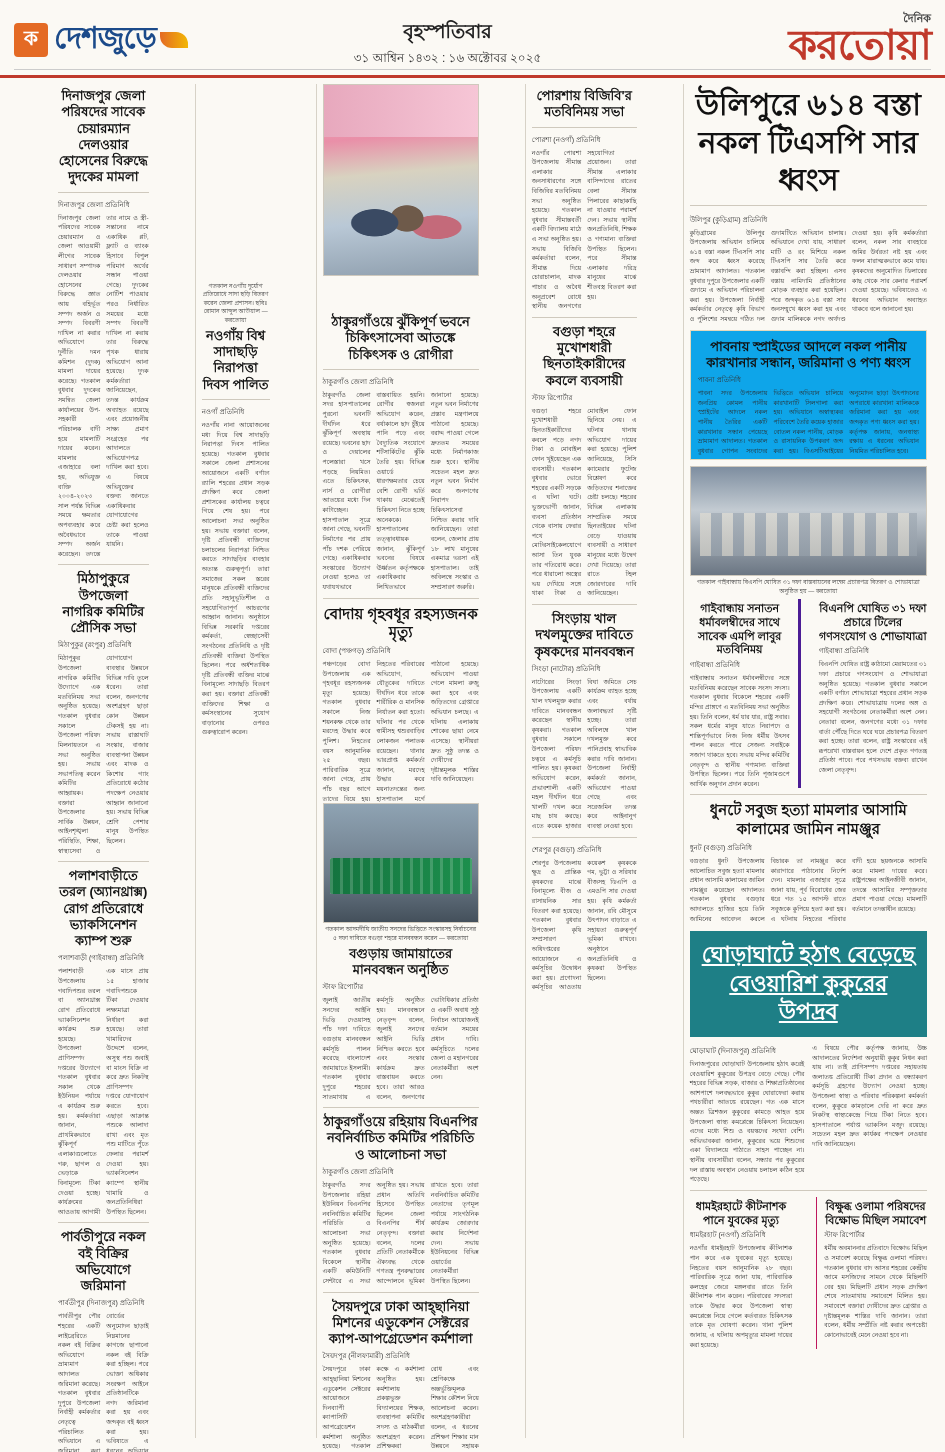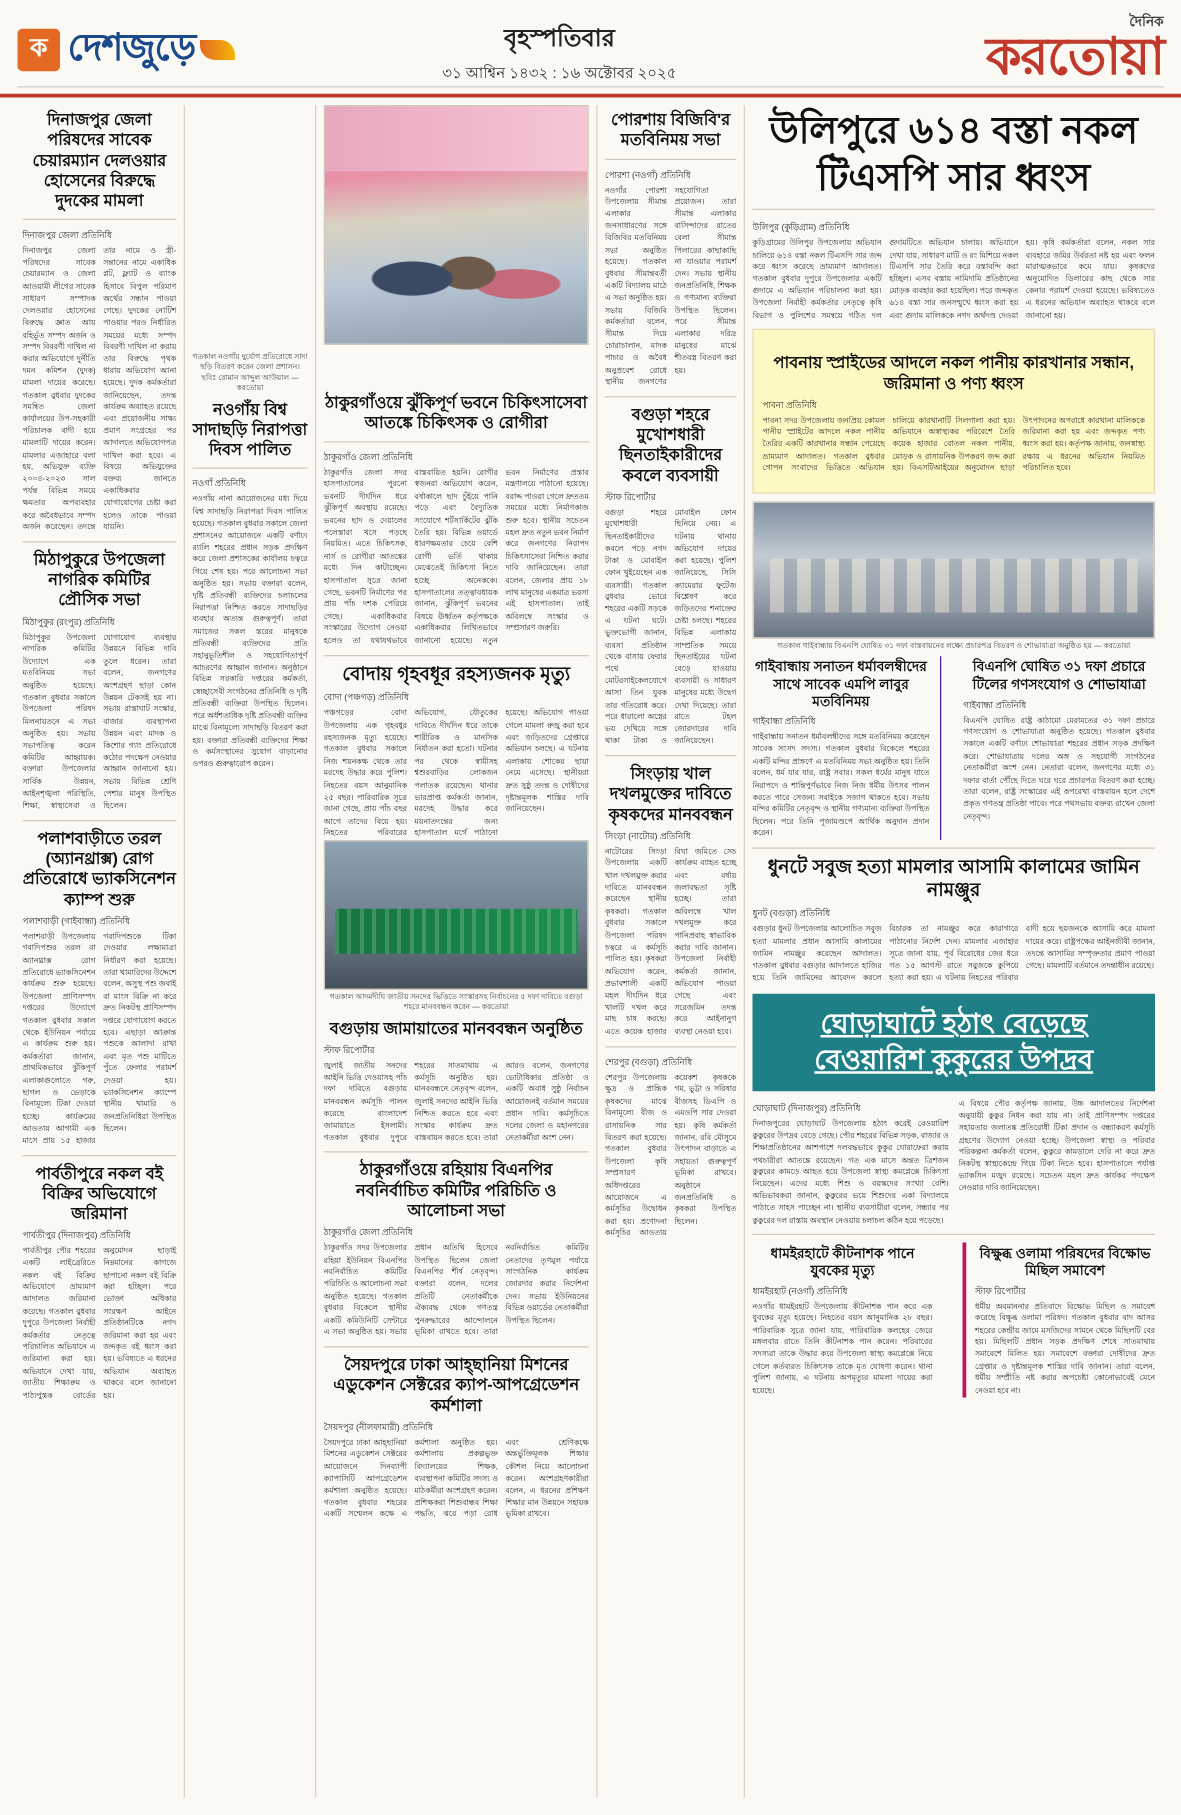--- a/index.html
+++ b/index.html
@@ -16,21 +16,21 @@
   .logo-swoosh{width:28px;height:16px;background:linear-gradient(90deg,#e46a24,#f2b705);
                border-radius:0 12px 0 12px;margin-left:-2px;}
   .mast-center{flex:1;text-align:center;font-size:12px;color:#333;line-height:1.7;padding-top:6px;}
   .mast-center .day{font-size:19px;font-weight:bold;color:#222;}
   .mast-right{width:300px;text-align:right;}
   .mast-right .small{font-size:11px;color:#444;display:block;line-height:1;margin-bottom:1px;font-weight:bold;}
   .mast-right .brand{font-size:41px;font-weight:bold;color:#c0392b;letter-spacing:-1px;line-height:1;}
   .mast-rule{position:absolute;left:14px;right:14px;bottom:5px;height:1px;background:#ccc;}
   
   .grid{display:flex;gap:0;padding:6px 12px 10px 12px;box-sizing:border-box;height:1370px;}
-  .col{box-sizing:border-box;padding:0 6px;}
+  .col{box-sizing:border-box;padding:0 6px;margin-left:40px;}
   .col + .col{border-left:1px solid #d7d2c7;}
   .c1{width:135px;} .c2{width:105px;} .c3{width:225px;} .c4{width:118px;} .c5{width:335px;}
   
   .hl{font-weight:bold;color:#111;text-align:center;line-height:1.25;}
   .hl.s1{font-size:15px;margin:4px 0 3px;}
   .hl.s2{font-size:13px;margin:4px 0 3px;}
   .hl.s3{font-size:11px;margin:3px 0 2px;}
   .byline{font-size:7px;color:#333;margin:2px 0;}
   .body{font-size:6.2px;line-height:1.55;color:#2b2b2b;text-align:justify;
         -webkit-hyphens:auto;hyphens:auto;}
@@ -51,21 +51,21 @@
   .ph-c:after{content:"";position:absolute;left:4%;right:4%;top:42%;height:40%;
               background:repeating-linear-gradient(90deg,#e5e0d4 0 11px,#9aa4ae 11px 22px);opacity:.6;}
   
   .ph-banner{height:118px;background:linear-gradient(180deg,#8fa3b3,#6c7b89 60%,#44505b);}
   .ph-banner .band{position:absolute;left:4%;right:4%;top:46%;height:30%;
                    background:linear-gradient(90deg,#14743f,#1d8f4d);border-radius:2px;}
   .ph-banner .band:after{content:"";position:absolute;inset:0;
                    background:repeating-linear-gradient(90deg,rgba(255,255,255,.18) 0 3px,transparent 3px 10px);}
   
   .mega{font-size:30px;font-weight:bold;color:#111;text-align:center;line-height:1.25;margin:2px 0 6px;}
-  .tint{background:#fef9c3;border:1px solid #e3d9bd;padding:14px 7px;margin:6px 0;}
+  .tint{background:#0ea5e9;border:1px solid #e3d9bd;padding:4px 7px;margin:6px 0;}
   .tint .hl{color:#111;}
   .teal{background:#1e7f86;color:#fff;padding:10px 8px;margin:8px 0 6px;}
   .teal .t1{font-size:22px;font-weight:bold;text-align:center;line-height:1.3;text-decoration:underline;}
 </style>
 </head>
 <body>
 
 <div class="page">
 
   <div class="masthead">
@@ -190,21 +190,21 @@
 
       <div class="photo ph-c"></div>
       <div class="cap">গতকাল গাইবান্ধায় বিএনপি ঘোষিত ৩১ দফা বাস্তবায়নের লক্ষ্যে প্রচারপত্র বিতরণ ও শোভাযাত্রা অনুষ্ঠিত হয় — করতোয়া</div>
 
       <div style="display:flex;gap:8px;">
         <div style="width:48%;">
           <div class="hl s3">গাইবান্ধায় সনাতন ধর্মাবলম্বীদের সাথে সাবেক এমপি লাবুর মতবিনিময়</div>
           <div class="byline">গাইবান্ধা প্রতিনিধি</div>
           <div class="body">গাইবান্ধায় সনাতন ধর্মাবলম্বীদের সঙ্গে মতবিনিময় করেছেন সাবেক সংসদ সদস্য। গতকাল বুধবার বিকেলে শহরের একটি মন্দির প্রাঙ্গণে এ মতবিনিময় সভা অনুষ্ঠিত হয়। তিনি বলেন, ধর্ম যার যার, রাষ্ট্র সবার। সকল ধর্মের মানুষ যাতে নিরাপদে ও শান্তিপূর্ণভাবে নিজ নিজ ধর্মীয় উৎসব পালন করতে পারে সেজন্য সবাইকে সজাগ থাকতে হবে। সভায় মন্দির কমিটির নেতৃবৃন্দ ও স্থানীয় গণ্যমান্য ব্যক্তিরা উপস্থিত ছিলেন। পরে তিনি পূজামণ্ডপে আর্থিক অনুদান প্রদান করেন।</div>
         </div>
-        <div style="width:52%;border-left:1px solid #4c1d95;padding-left:18px;">
+        <div style="width:52%;border-left:3px solid #4c1d95;padding-left:18px;">
           <div class="hl s3">বিএনপি ঘোষিত ৩১ দফা প্রচারে টিলের গণসংযোগ ও শোভাযাত্রা</div>
           <div class="byline">গাইবান্ধা প্রতিনিধি</div>
           <div class="body">বিএনপি ঘোষিত রাষ্ট্র কাঠামো মেরামতের ৩১ দফা প্রচারে গণসংযোগ ও শোভাযাত্রা অনুষ্ঠিত হয়েছে। গতকাল বুধবার সকালে একটি বর্ণাঢ্য শোভাযাত্রা শহরের প্রধান সড়ক প্রদক্ষিণ করে। শোভাযাত্রায় দলের অঙ্গ ও সহযোগী সংগঠনের নেতাকর্মীরা অংশ নেন। নেতারা বলেন, জনগণের মধ্যে ৩১ দফার বার্তা পৌঁছে দিতে ঘরে ঘরে প্রচারপত্র বিতরণ করা হচ্ছে। তারা বলেন, রাষ্ট্র সংস্কারের এই রূপরেখা বাস্তবায়ন হলে দেশে প্রকৃত গণতন্ত্র প্রতিষ্ঠা পাবে। পরে পথসভায় বক্তব্য রাখেন জেলা নেতৃবৃন্দ।</div>
         </div>
       </div>
 
       <div class="rule"></div>
       <div class="hl s1">ধুনটে সবুজ হত্যা মামলার আসামি কালামের জামিন নামঞ্জুর</div>
       <div class="byline">ধুনট (বগুড়া) প্রতিনিধি</div>
       <div class="body three">বগুড়ার ধুনট উপজেলায় আলোচিত সবুজ হত্যা মামলার প্রধান আসামি কালামের জামিন নামঞ্জুর করেছেন আদালত। গতকাল বুধবার বগুড়ার আদালতে হাজির হয়ে তিনি জামিনের আবেদন করলে বিচারক তা নামঞ্জুর করে কারাগারে পাঠানোর নির্দেশ দেন। মামলার এজাহার সূত্রে জানা যায়, পূর্ব বিরোধের জের ধরে গত ১৫ আগস্ট রাতে সবুজকে কুপিয়ে হত্যা করা হয়। এ ঘটনায় নিহতের পরিবার বাদী হয়ে ছয়জনকে আসামি করে মামলা দায়ের করে। রাষ্ট্রপক্ষের আইনজীবী জানান, তদন্তে আসামির সম্পৃক্ততার প্রমাণ পাওয়া গেছে। মামলাটি বর্তমানে তদন্তাধীন রয়েছে।</div>
@@ -222,21 +222,21 @@
         </div>
       </div>
 
       <div class="rule"></div>
       <div style="display:flex;gap:24px;">
         <div style="width:50%;">
           <div class="hl s3">ধামইরহাটে কীটনাশক পানে যুবকের মৃত্যু</div>
           <div class="byline">ধামইরহাট (নওগাঁ) প্রতিনিধি</div>
           <div class="body">নওগাঁর ধামইরহাট উপজেলায় কীটনাশক পান করে এক যুবকের মৃত্যু হয়েছে। নিহতের বয়স আনুমানিক ২৮ বছর। পারিবারিক সূত্রে জানা যায়, পারিবারিক কলহের জেরে মঙ্গলবার রাতে তিনি কীটনাশক পান করেন। পরিবারের সদস্যরা তাকে উদ্ধার করে উপজেলা স্বাস্থ্য কমপ্লেক্সে নিয়ে গেলে কর্তব্যরত চিকিৎসক তাকে মৃত ঘোষণা করেন। থানা পুলিশ জানায়, এ ঘটনায় অপমৃত্যুর মামলা দায়ের করা হয়েছে।</div>
         </div>
-        <div style="width:50%;border-left:3px solid #be185d;padding-left:7px;">
+        <div style="width:50%;border-left:1px solid #be185d;padding-left:7px;">
           <div class="hl s3">বিক্ষুব্ধ ওলামা পরিষদের বিক্ষোভ মিছিল সমাবেশ</div>
           <div class="byline">স্টাফ রিপোর্টার</div>
           <div class="body">ধর্মীয় অবমাননার প্রতিবাদে বিক্ষোভ মিছিল ও সমাবেশ করেছে বিক্ষুব্ধ ওলামা পরিষদ। গতকাল বুধবার বাদ আসর শহরের কেন্দ্রীয় জামে মসজিদের সামনে থেকে মিছিলটি বের হয়। মিছিলটি প্রধান সড়ক প্রদক্ষিণ শেষে সাতমাথায় সমাবেশে মিলিত হয়। সমাবেশে বক্তারা দোষীদের দ্রুত গ্রেপ্তার ও দৃষ্টান্তমূলক শাস্তির দাবি জানান। তারা বলেন, ধর্মীয় সম্প্রীতি নষ্ট করার অপচেষ্টা কোনোভাবেই মেনে নেওয়া হবে না।</div>
         </div>
       </div>
     </div>
 
   </div>
 </div>
 

